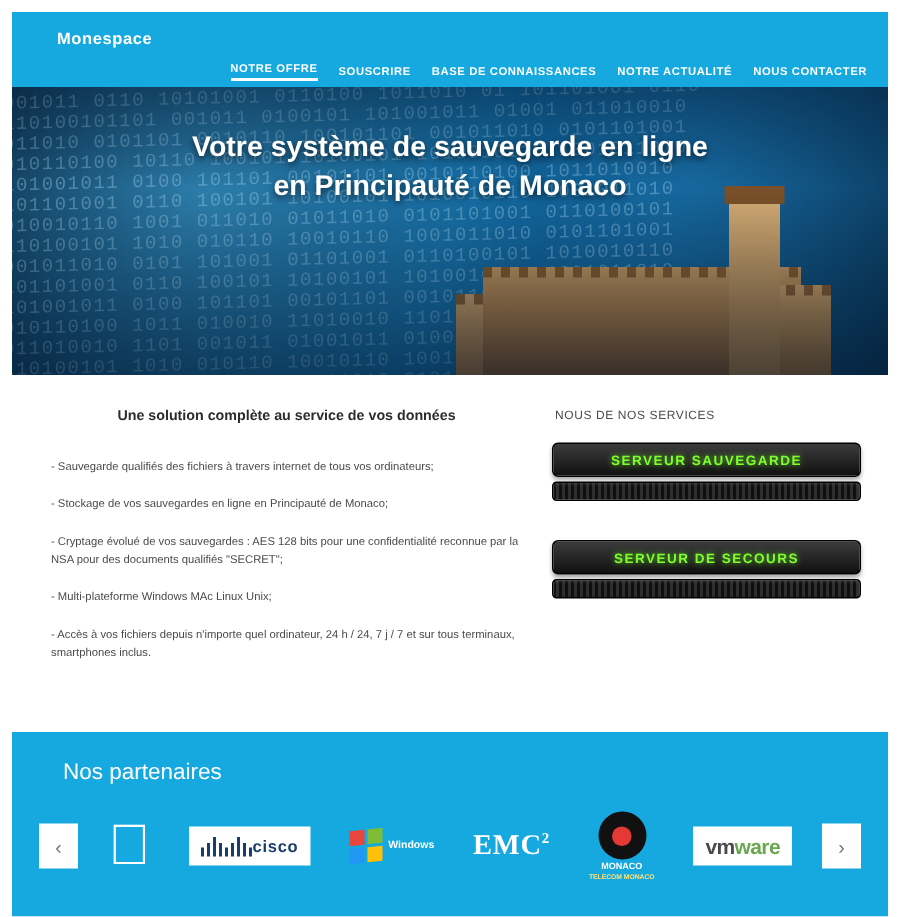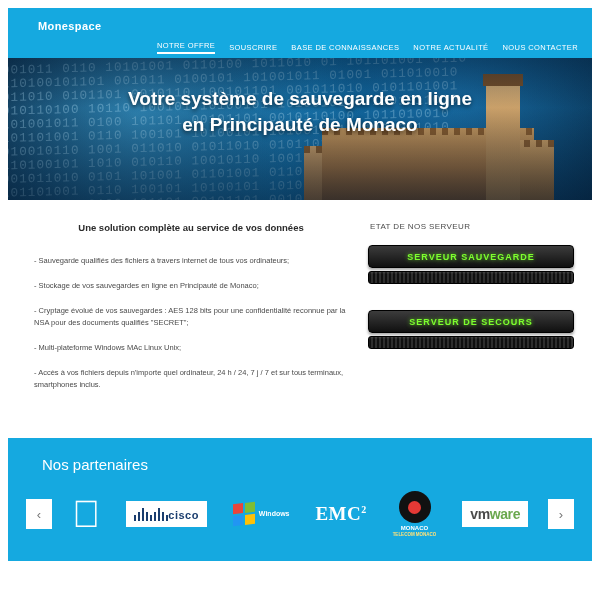--- a/index.html
+++ b/index.html
@@ -56,34 +56,34 @@
     right: 14px;
     top: 33px;
     display: flex;
     gap: 14px;
     align-items: center;
   }
   .nav-item {
     color: #ffffff;
     font-size: 7.5px;
     letter-spacing: 0.4px;
-    font-weight: normal;
+    font-weight: bold;
     cursor: pointer;
     white-space: nowrap;
   }
   .nav-item.active {
     text-decoration: none;
     border-bottom: 2px solid #ffffff;
     padding-bottom: 2px;
   }
 
   
   .hero {
     position: relative;
-    height: 142px;
+    height: 192px;
     overflow: hidden;
     background: #a16207;
   }
   .hero-bg {
     position: absolute;
     inset: 0;
     background:
       radial-gradient(circle at 22% 40%, rgba(80,190,240,0.55), rgba(6,60,100,0) 48%),
       radial-gradient(circle at 78% 30%, rgba(40,150,215,0.45), rgba(6,50,90,0) 55%),
       linear-gradient(110deg, #041f3a 0%, #07406b 25%, #0a5f96 50%, #0b4d7e 72%, #042440 100%);
@@ -331,21 +331,21 @@
   <div class="content">
     <div class="col-left">
       <div class="content-title">Une solution complète au service de vos données</div>
       <div class="bullet">- Sauvegarde qualifiés des fichiers à travers internet de tous vos ordinateurs;</div>
       <div class="bullet">- Stockage de vos sauvegardes en ligne en Principauté de Monaco;</div>
       <div class="bullet">- Cryptage évolué de vos sauvegardes : AES 128 bits pour une confidentialité reconnue par la NSA pour des documents qualifiés "SECRET";</div>
       <div class="bullet">- Multi-plateforme Windows MAc Linux Unix;</div>
       <div class="bullet">- Accès à vos fichiers depuis n'importe quel ordinateur, 24 h / 24, 7 j / 7 et sur tous terminaux, smartphones inclus.</div>
     </div>
     <div class="col-right">
-      <div class="services-title">ETAT DE NOS SERVEUR</div>
+      <div class="services-title">NOUS DE NOS SERVICES</div>
 
       <div class="service">
         <div class="service-badge">SERVEUR SAUVEGARDE</div>
         <div class="service-bar"></div>
       </div>
 
       <div class="service">
         <div class="service-badge">SERVEUR DE SECOURS</div>
         <div class="service-bar"></div>
       </div>

